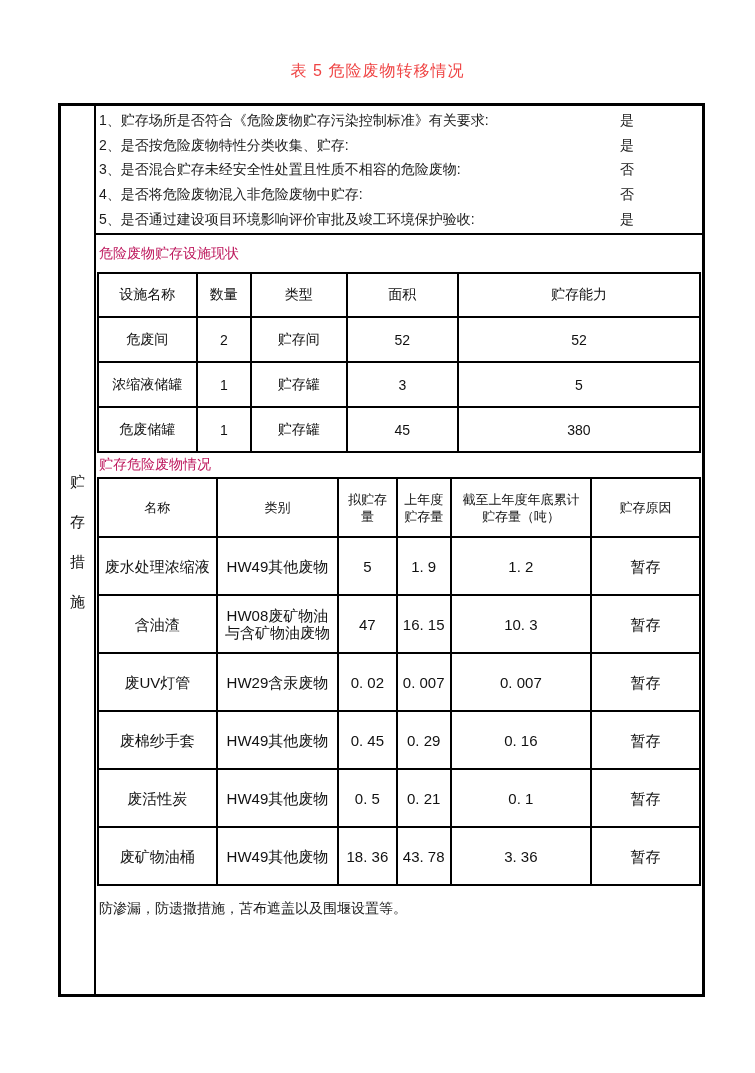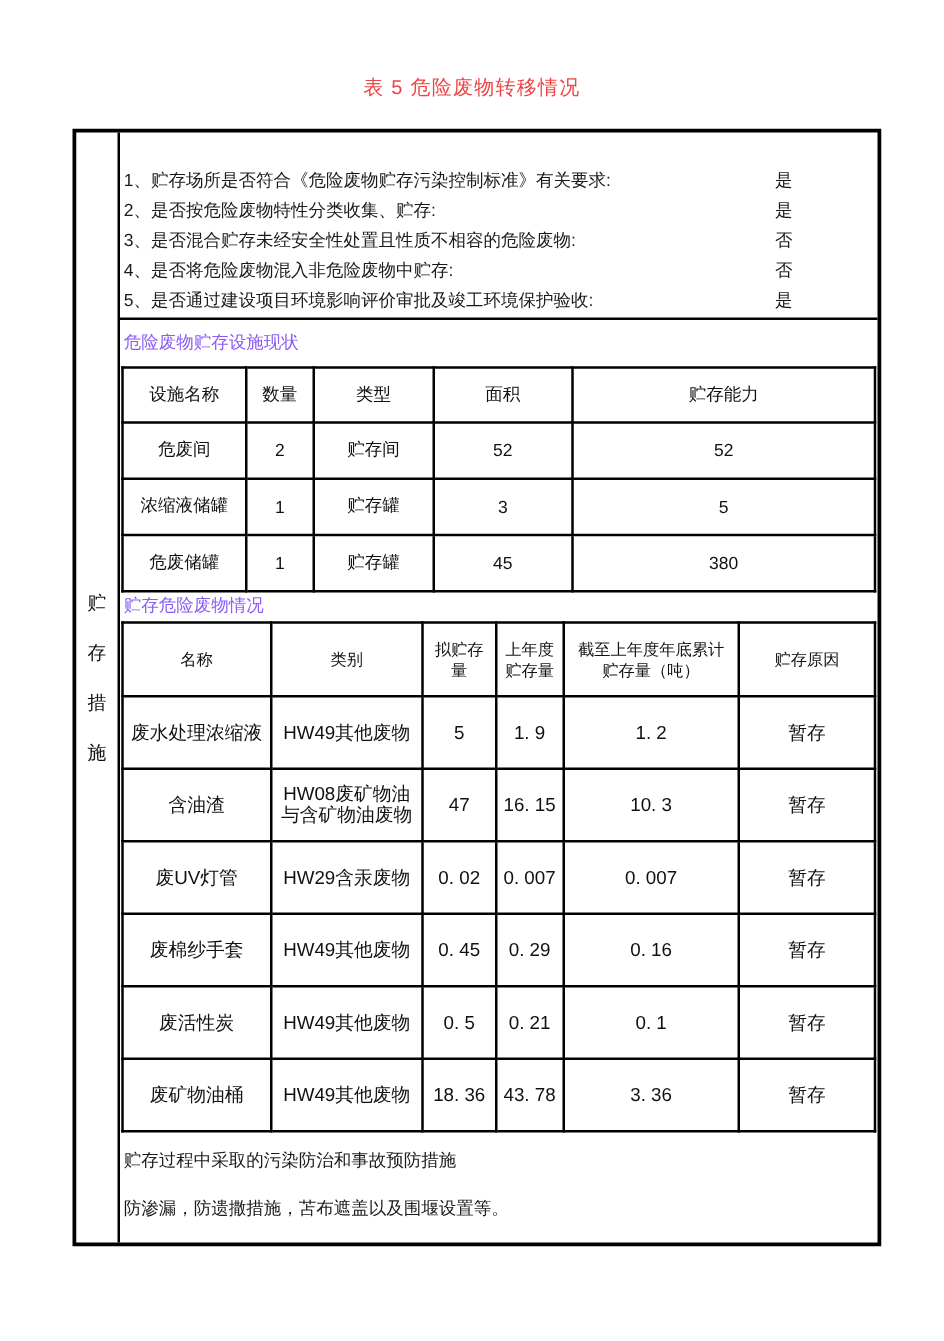--- a/index.html
+++ b/index.html
@@ -16,31 +16,31 @@
   .outer{
     position:absolute;left:58px;top:103px;width:647px;height:894px;
     border:3px solid #000;box-sizing:border-box;display:flex;background:#fff;
   }
   .sidebar{
     width:35px;flex-shrink:0;border-right:2px solid #000;box-sizing:border-box;
     display:flex;flex-direction:column;justify-content:center;align-items:center;
     gap:21px;font-size:15px;color:#111;transform:translateY(0);
   }
   .sidebar span{display:block;transform:translateY(-8px);}
-  .main{flex:1;min-width:0;display:flex;flex-direction:column;margin-top:24px;}
+  .main{flex:1;min-width:0;display:flex;flex-direction:column;}
   .questions{
     height:129px;box-sizing:border-box;border-bottom:2px solid #000;
     display:flex;flex-direction:column;justify-content:space-around;
     padding:2px 0 2px 3px;
   }
   .qrow{display:flex;align-items:center;font-size:14px;line-height:16px;}
   .qtext{flex:1;white-space:nowrap;overflow:hidden;}
   .qans{width:150px;flex-shrink:0;text-align:center;}
   .section-label{
-    display:flex;align-items:center;padding-left:3px;font-size:14px;color:#8b5cf6;
+    display:flex;align-items:center;padding-left:3px;font-size:14px;color:#be185d;
   }
   .label-facilities{height:37px;}
   .label-storage{height:24px;}
   table.tbl{
     border-collapse:collapse;table-layout:fixed;
     width:calc(100% - 2px);margin:0 1px;
   }
   table.tbl th,table.tbl td{
     border:2px solid #000;text-align:center;vertical-align:middle;
     font-weight:normal;color:#111;word-break:break-all;
@@ -203,18 +203,17 @@
         <td>HW49其他废物</td>
         <td>18. 36</td>
         <td>43. 78</td>
         <td>3. 36</td>
         <td>暂存</td>
       </tr>
     </tbody>
       </table>
 
     <div class="measures">
-      <p>贮存过程中采取的污染防治和事故预防措施</p>
       <p>防渗漏，防遗撒措施，苫布遮盖以及围堰设置等。</p>
     </div>
 
   </div>
 </div>
 
 </body></html>

